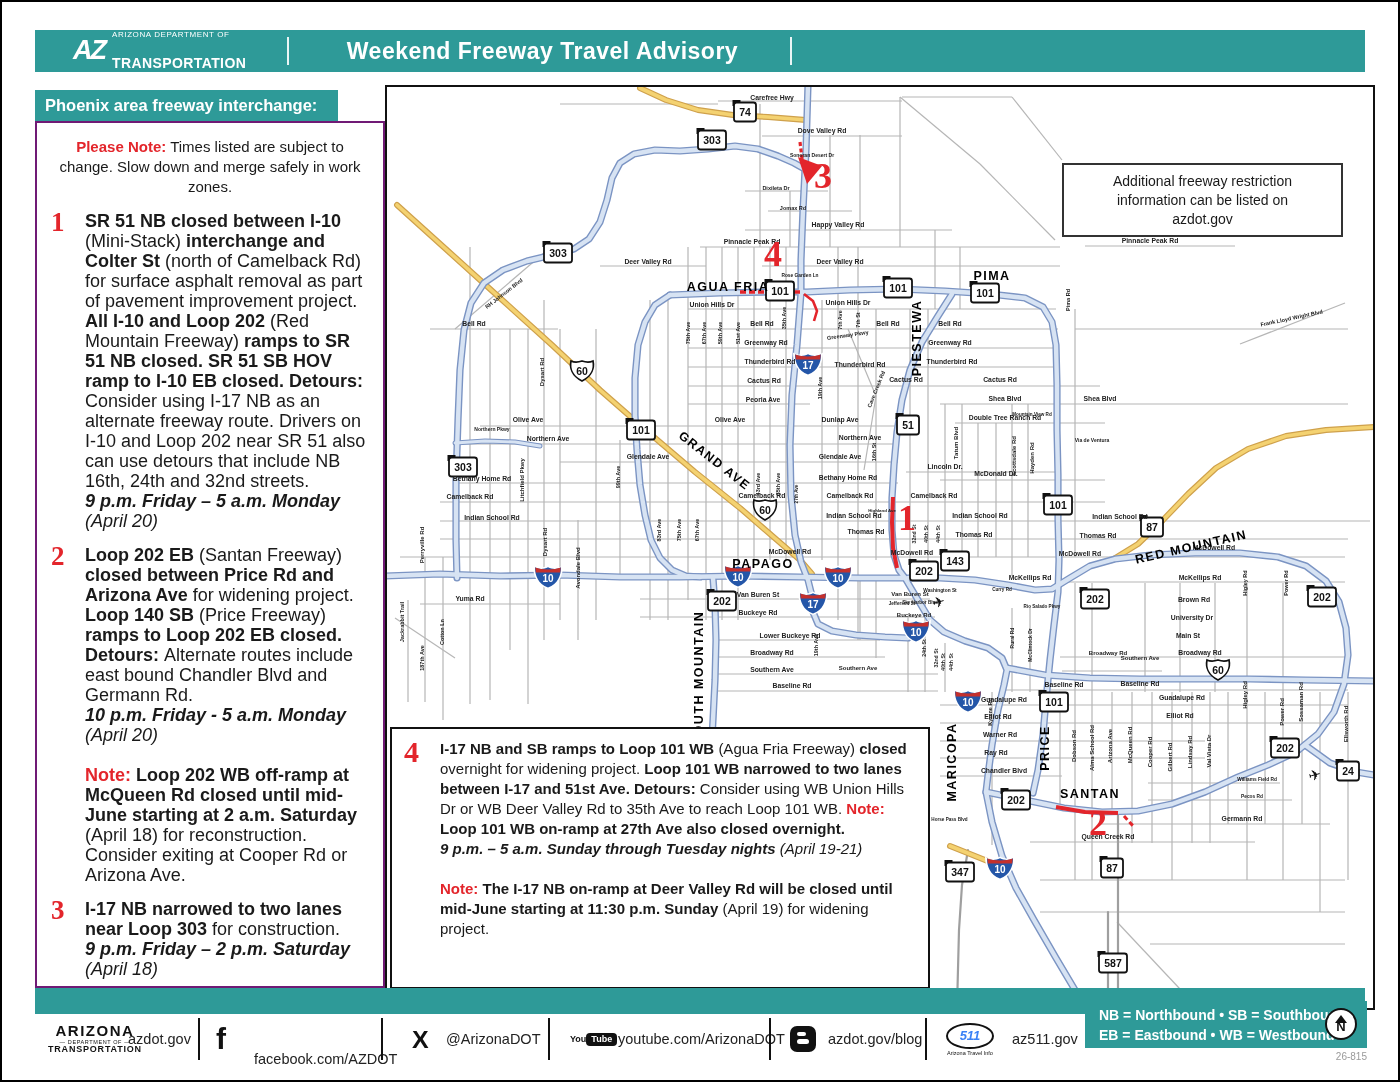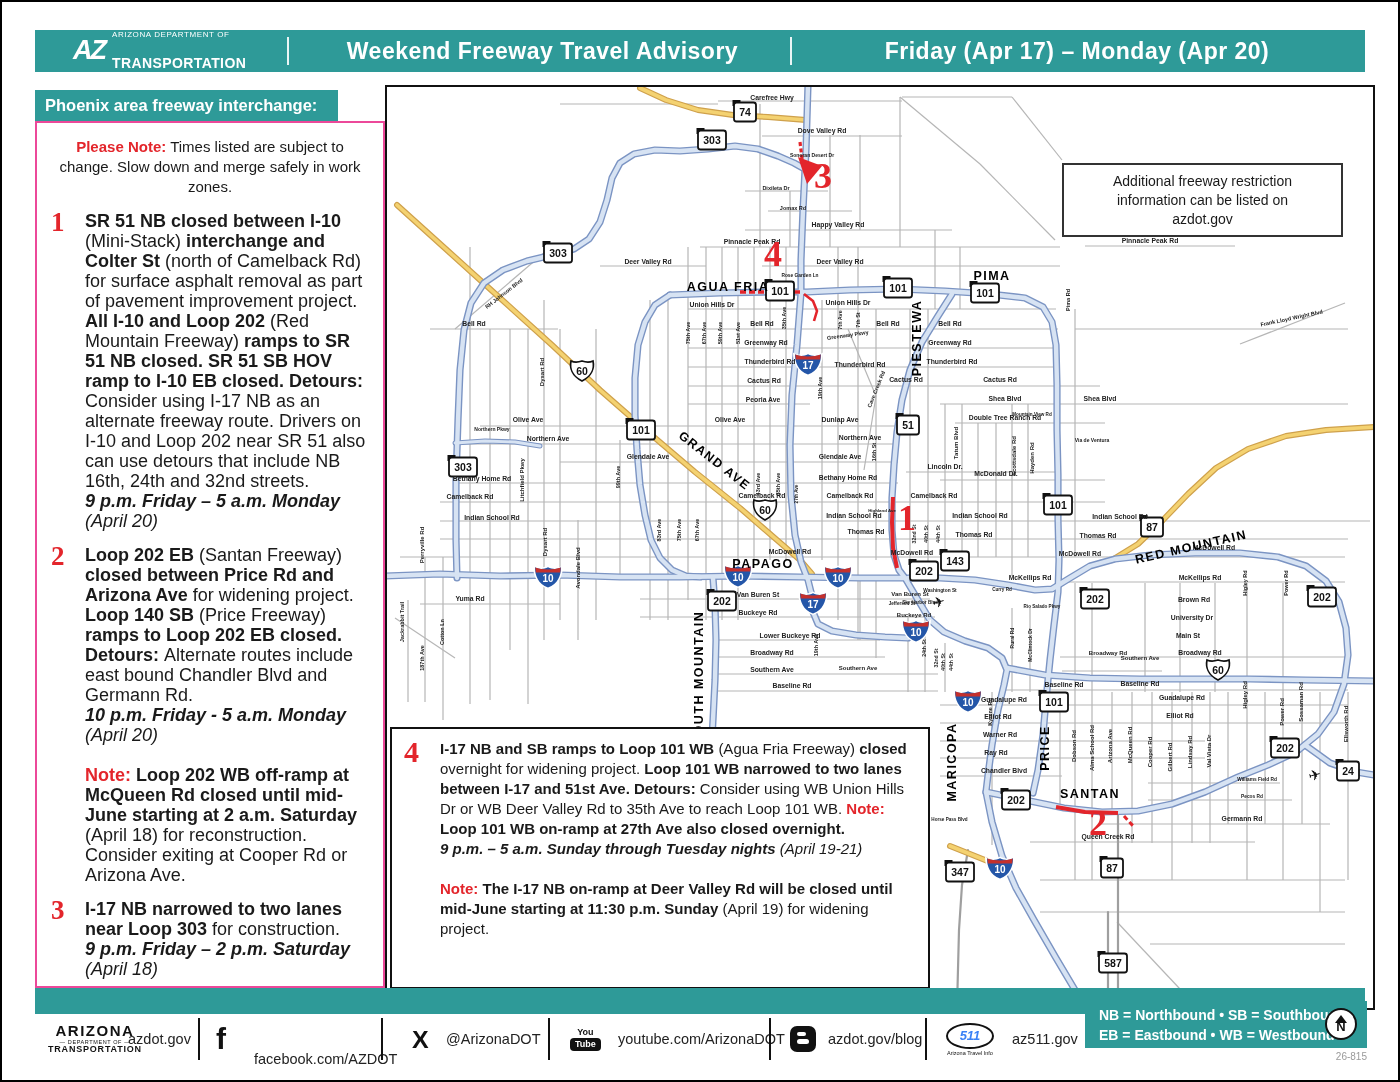--- a/index.html
+++ b/index.html
@@ -17,21 +17,21 @@
   .hdr-logo-l2{font-size:14px;font-weight:bold;letter-spacing:.4px;}
   .hdr-div{width:2px;height:28px;background:#fff;opacity:.9;}
   .hdr-div1{position:absolute;left:252px;top:7px;}
   .hdr-div2{position:absolute;left:755px;top:7px;}
   .hdr-title{position:absolute;left:260px;width:495px;text-align:center;color:#fff;font-size:23px;font-weight:bold;letter-spacing:.5px;}
   .hdr-dates{position:absolute;left:757px;width:570px;text-align:center;color:#fff;font-size:23px;font-weight:bold;letter-spacing:.5px;}
 
   
   .panel-title{position:absolute;left:35px;top:90px;width:303px;height:31px;background:var(--teal);
                color:#fff;font-size:16.5px;font-weight:bold;display:flex;align-items:center;padding-left:10px;box-sizing:border-box;z-index:6;}
-  .panel-box{position:absolute;left:35px;top:121px;width:350px;height:867px;background:#fff;border:2px solid #ec4899;
+  .panel-box{position:absolute;left:35px;top:121px;width:350px;height:867px;background:#fff;border:2px solid #701a75;
              box-sizing:border-box;z-index:6;padding:12px 14px 8px 14px;}
   .note-intro{text-align:center;font-size:15px;line-height:20px;margin:2px 8px 14px 8px;}
   .s-rb{font-weight:bold;color:var(--red);}
   .s-b{font-weight:bold;}
   .s-i{font-style:italic;}
   .s-bi{font-weight:bold;font-style:italic;}
   .p-item{display:flex;margin-bottom:14px;}
   .p-num{width:34px;flex:0 0 34px;font-family:"Liberation Serif","DejaVu Serif",serif;
          font-size:27px;font-weight:bold;color:var(--red);line-height:22px;}
   .p-txt{font-size:18px;line-height:20px;white-space:pre-wrap;}
@@ -61,21 +61,21 @@
 
   .social{position:absolute;top:1014px;height:50px;display:flex;align-items:center;z-index:5;}
   .soc-divider{position:absolute;width:2px;height:42px;background:#111;top:1018px;z-index:5;}
   .soc-label{font-size:14.5px;color:#222;}
   .adot-logo{display:flex;flex-direction:column;align-items:center;line-height:1.1;color:#111;}
   .adot-l1{font-size:15px;font-weight:bold;letter-spacing:1.5px;}
   .adot-l2{font-size:5.5px;letter-spacing:.6px;}
   .adot-l3{font-size:9px;font-weight:bold;letter-spacing:.8px;}
   .icon-fb{font-size:30px;font-weight:bold;color:#111;line-height:30px;}
   .icon-x{font-size:25px;font-weight:bold;color:#111;transform:scaleY(.95);}
-  .icon-yt{display:flex;flex-direction:column;align-items:center;line-height:1;}
+  .icon-yt{display:flex;flex-direction:row;align-items:center;line-height:1;}
   .yt-you{font-size:9px;font-weight:bold;color:#111;}
   .yt-tube{background:#111;color:#fff;font-size:9px;font-weight:bold;border-radius:4px;padding:2px 5px;margin-top:1px;}
   .icon-blogger{width:26px;height:26px;background:#111;border-radius:7px;position:relative;}
   .icon-blogger i{position:absolute;background:#fff;border-radius:2.5px;display:block;}
   .bg-bar1{left:7px;top:6px;width:9px;height:4px;}
   .bg-bar2{left:7px;top:13px;width:12px;height:5px;}
   .icon-511{display:flex;flex-direction:column;align-items:center;}
   .oval-511{border:2.5px solid #111;border-radius:50%;width:44px;height:22px;display:flex;align-items:center;justify-content:center;
             font-size:13px;font-weight:bold;font-style:italic;color:#3b82f6;}
   .cap-511{font-size:5.5px;color:#111;margin-top:1px;}
@@ -89,21 +89,20 @@
     <div class="hdr-logo">
       <span class="hdr-az">AZ</span>
       <span class="hdr-logo-txt">
         <span class="hdr-logo-l1">ARIZONA DEPARTMENT OF</span>
         <span class="hdr-logo-l2">TRANSPORTATION</span>
       </span>
     </div>
     <span class="hdr-div hdr-div1"></span>
     <span class="hdr-title">Weekend Freeway Travel Advisory</span>
     <span class="hdr-div hdr-div2"></span>
-    <span class="hdr-dates">Friday (Apr 17) – Monday (Apr 20)</span>
   </header>
 
   <div class="panel-title">Phoenix area freeway interchange:</div>
   <aside class="panel-box">
     <p class="note-intro"><span class="s-rb">Please Note:</span><span>  Times listed are subject to change. Slow down and merge safely in work zones.</span></p>
     <div id="panel-items">
         <div class="p-item">
           <div class="p-num">1</div>
           <div class="p-txt"><span class="s-b">SR 51 NB closed between I-10 </span><span>(Mini-Stack) </span><span class="s-b">interchange and Colter St </span><span>(north of Camelback Rd) for surface asphalt removal as part of pavement improvement project. </span><span class="s-b">All I-10 and Loop 202 </span><span>(Red Mountain Freeway) </span><span class="s-b">ramps to SR 51 NB closed. SR 51 SB HOV ramp to I-10 EB closed. Detours: </span><span>Consider using I-17 NB as an alternate freeway route. Drivers on I-10 and Loop 202 near SR 51 also can use detours that include NB 16th, 24th and 32nd streets.
 </span><span class="s-bi">9 p.m. Friday – 5 a.m. Monday </span><span class="s-i">(April 20)</span></div>

